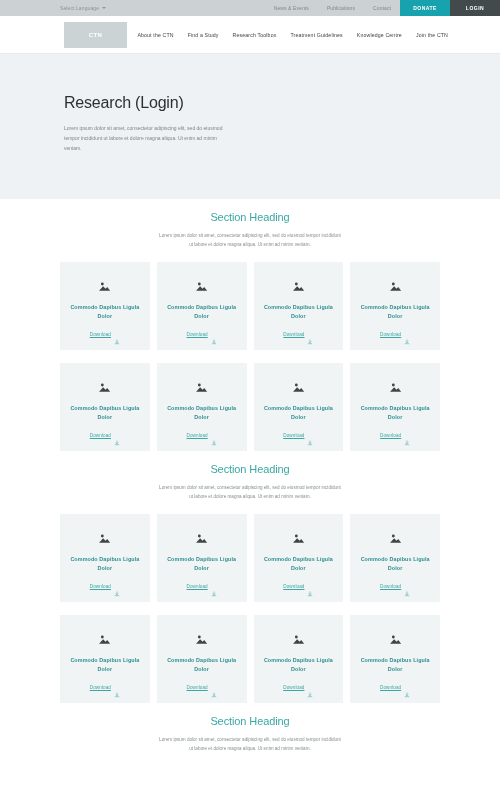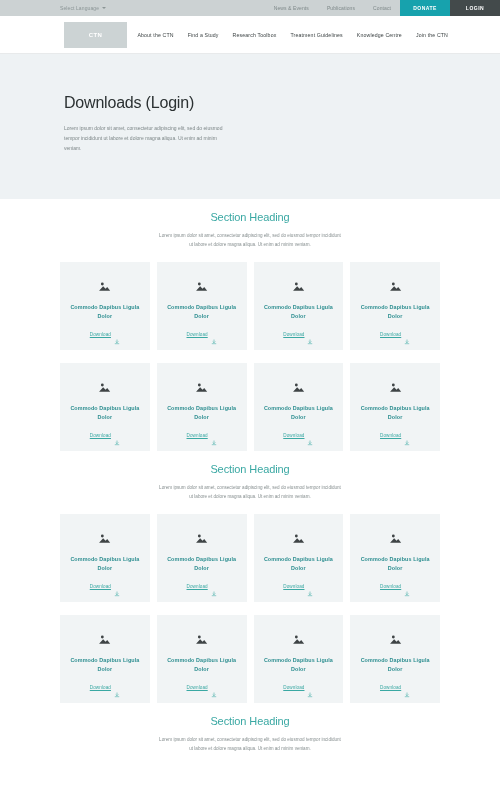--- a/index.html
+++ b/index.html
@@ -193,21 +193,21 @@
     <a class="mainnav-item">About the CTN</a>
     <a class="mainnav-item">Find a Study</a>
     <a class="mainnav-item">Research Toolbox</a>
     <a class="mainnav-item">Treatment Guidelines</a>
     <a class="mainnav-item">Knowledge Centre</a>
     <a class="mainnav-item">Join the CTN</a>
   </div>
 </div>
 
 <div class="hero">
-  <h1 class="hero-title">Downloads (Login)</h1>
+  <h1 class="hero-title">Research (Login)</h1>
   <p class="hero-text">Lorem ipsum dolor sit amet, consectetur adipiscing elit, sed do eiusmod tempor incididunt ut labore et dolore magna aliqua. Ut enim ad minim veniam.</p>
 </div>
 
 <div id="sections-root">
     <div class="section">
       <h2 class="section-heading">Section Heading</h2>
       <p class="section-sub">Lorem ipsum dolor sit amet, consectetur adipiscing elit, sed do eiusmod tempor incididunt ut labore et dolore magna aliqua. Ut enim ad minim veniam.</p>
       <div class="grid">
         <div class="card">
           <span class="card-icon"><svg viewBox="0 0 24 20" xmlns="http://www.w3.org/2000/svg">

